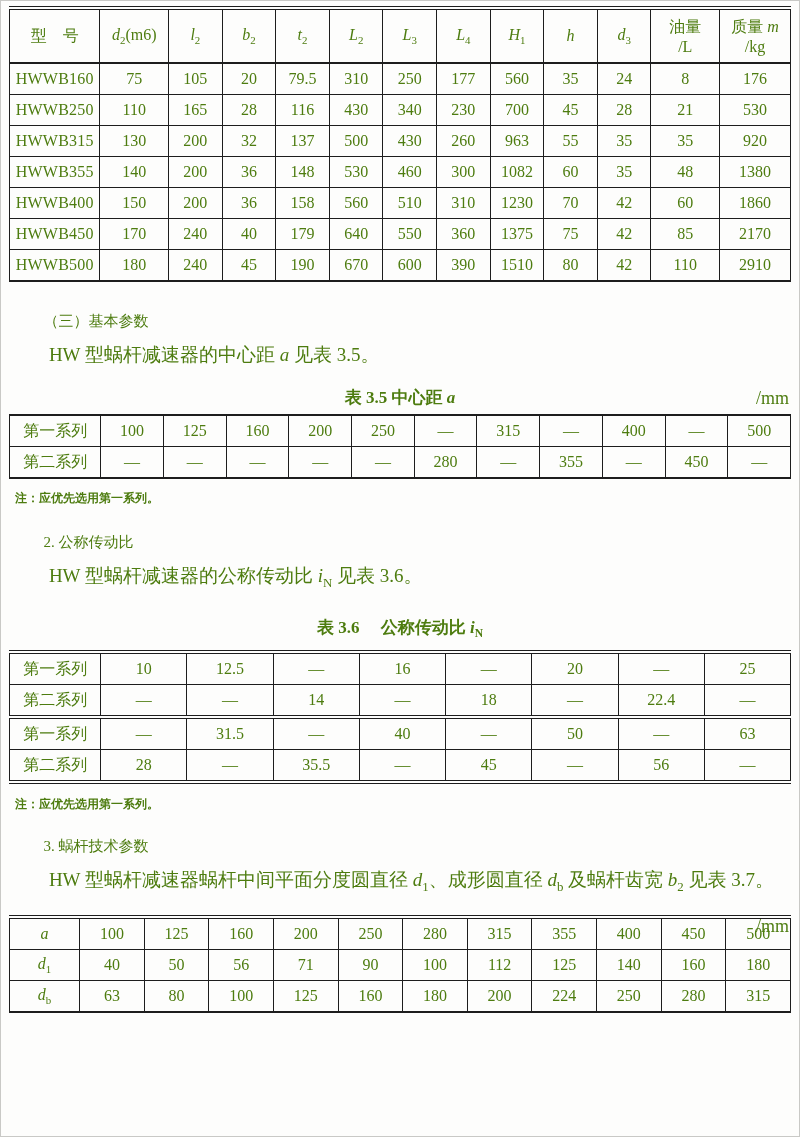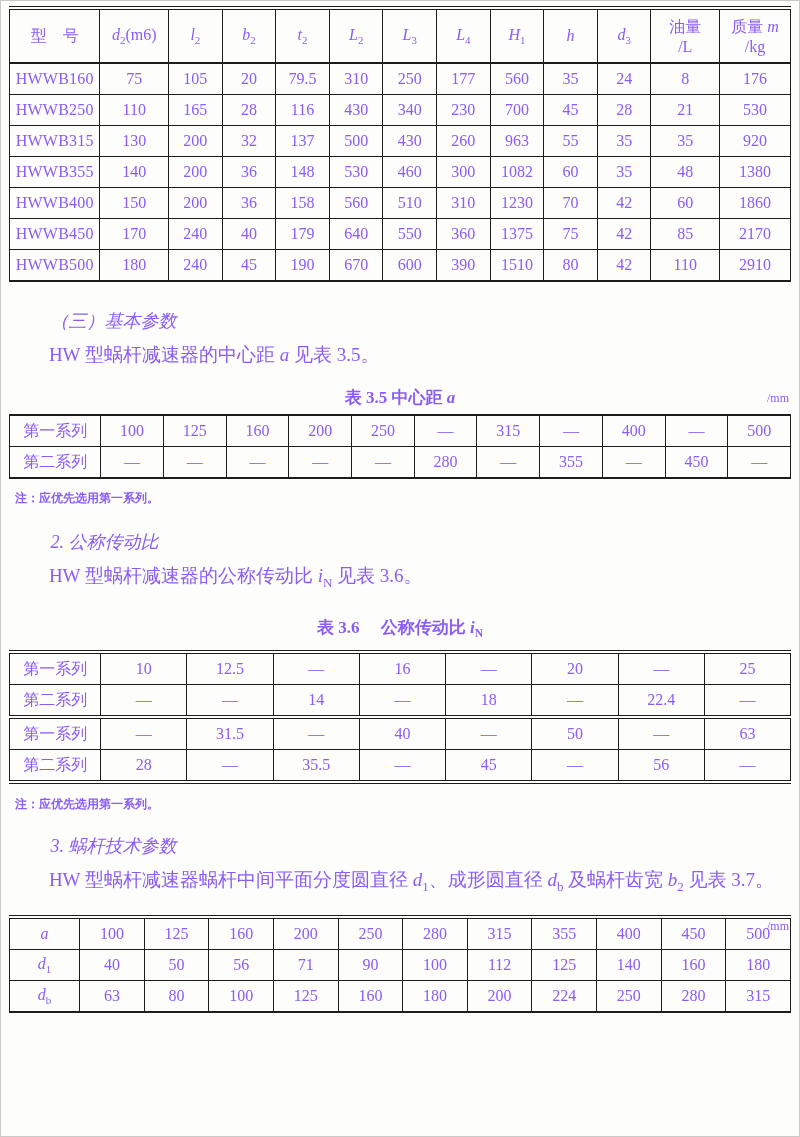--- a/index.html
+++ b/index.html
@@ -5,21 +5,21 @@
   html,body { margin:0; padding:0; background:#e8e8e6; }
   .page {
     position:relative;
     width:800px; height:1137px;
     margin:0 auto;
     background:#fdfdfc;
     border:1px solid #c9c9c6;
     box-sizing:border-box;
     padding:5px 8px 0 8px;
     font-family:"Liberation Serif","DejaVu Serif",serif;
-    color:#8b5cf6;
+    color:#4d7c0f;
     overflow:hidden;
   }
   i { font-style:italic; }
   sub { font-size:0.68em; }
 
   
   table.tbl {
     width:100%;
     border-collapse:collapse;
     table-layout:fixed;
@@ -46,41 +46,40 @@
   
   .t35 { border-top:2.5px solid #1d1d1d; border-bottom:2.5px solid #1d1d1d; }
   .t36 { border-top:4px double #1d1d1d; border-bottom:4px double #1d1d1d; }
   .t37 { border-top:4px double #1d1d1d; border-bottom:2.5px solid #1d1d1d; }
   .t35 th:first-child, .t36 th:first-child { width:11.3%; }
   .t37 th:first-child { width:8.6%; }
   tr.double-sep th, tr.double-sep td { border-top:4px double #1d1d1d; }
 
   
   .heading {
-    font-size:18px; line-height:27px;
+    font-size:15px; line-height:27px;
     text-indent:2.3em;
     margin:0;
-    font-style:italic;
   }
   .para {
     font-size:19px; line-height:30px;
     text-indent:2.1em;
     margin:0;
     text-align:justify;
   }
   .caption-row {
     position:relative;
     text-align:center;
     font-size:17px;
     font-weight:600;
     line-height:22px;
   }
   .caption-row .unit {
     position:absolute; right:2px; top:0;
-    font-weight:400; font-size:12px;
+    font-weight:400; font-size:18px;
   }
   .note {
     font-size:12px;
     font-weight:600;
     margin-left:6px;
     line-height:20px;
   }
 
   
   .mt-sec1   { margin-top:26px; }

